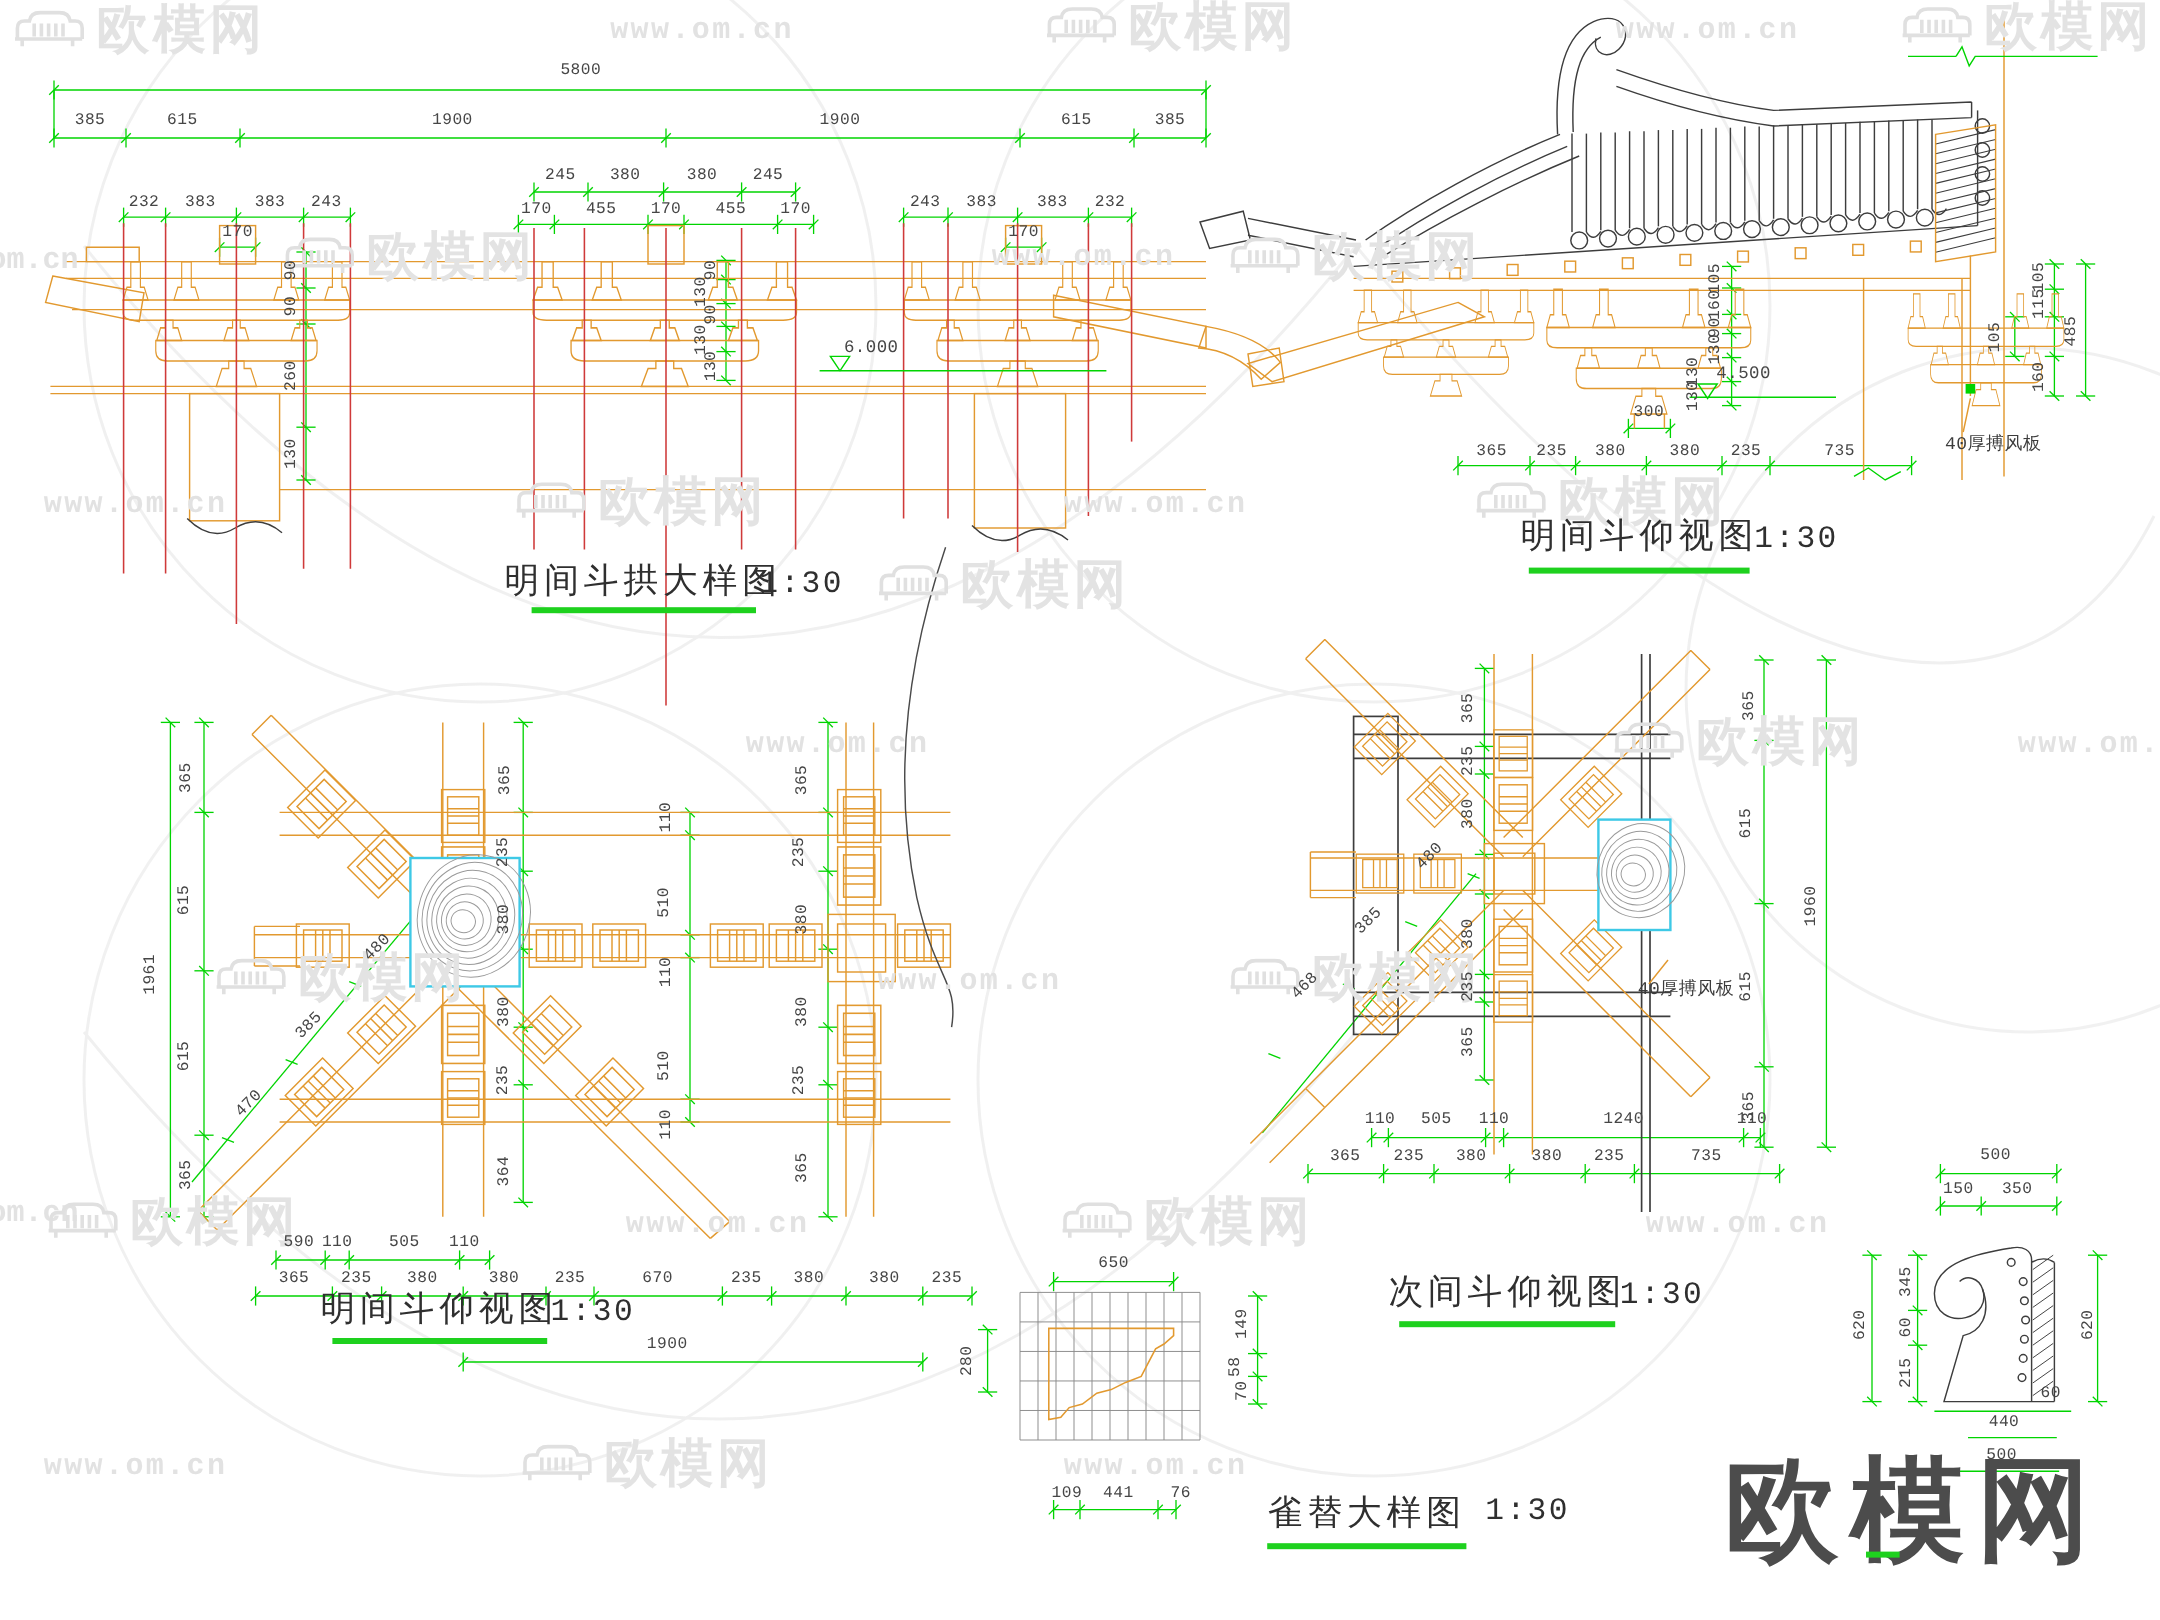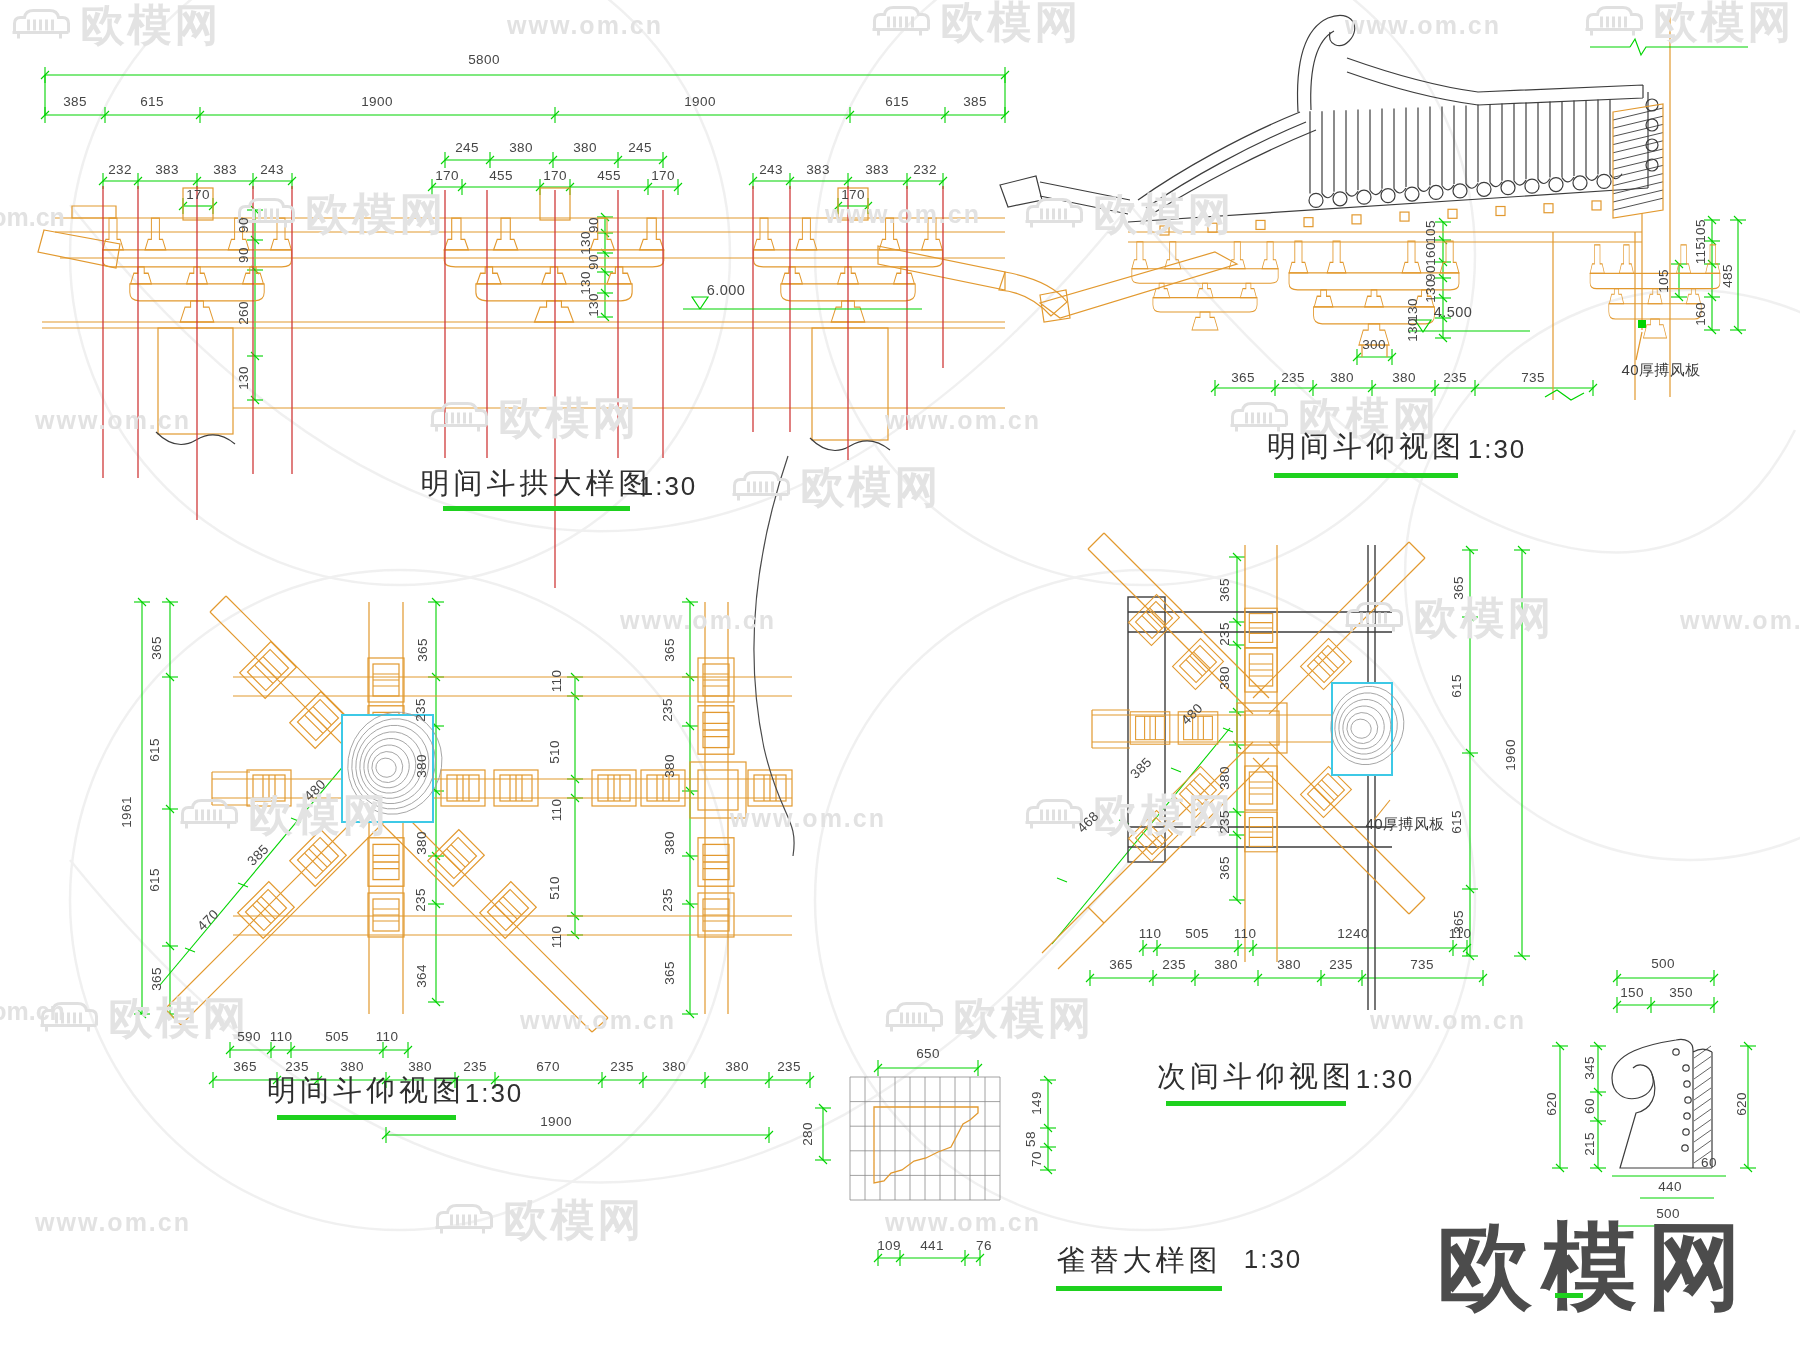--- a/index.html
+++ b/index.html
@@ -1,17 +1,17 @@
 <!DOCTYPE html>
 <html><head>
 <meta charset="utf-8">
 <style>
   html,body{margin:0;padding:0;background:#ffffff;}
   #stage{position:relative;width:1800px;height:1350px;background:#ffffff;overflow:hidden;
-         font-family:Liberation Sans, sans-serif;}
+         font-family:Liberation Mono, monospace;}
   #art{position:absolute;left:0;top:0;}
   .lbl{position:absolute;transform:translate(-50%,-50%);font-size:13.5px;color:#464646;
        white-space:nowrap;letter-spacing:.4px;}
   .lbl.r{transform:translate(-50%,-50%) rotate(-90deg);}
   .lbl.d{transform:translate(-50%,-50%) rotate(-45deg);}
   .lbl.lvl{font-size:14.5px;}
   .lbl.note{font-size:15px;color:#3c3c3c;}
   .title-txt{position:absolute;transform:translate(-50%,-50%);font-size:29px;color:#2f2f2f;
        letter-spacing:4px;white-space:nowrap;}
   .title-scale{position:absolute;transform:translate(-50%,-50%);font-size:26px;color:#2f2f2f;

